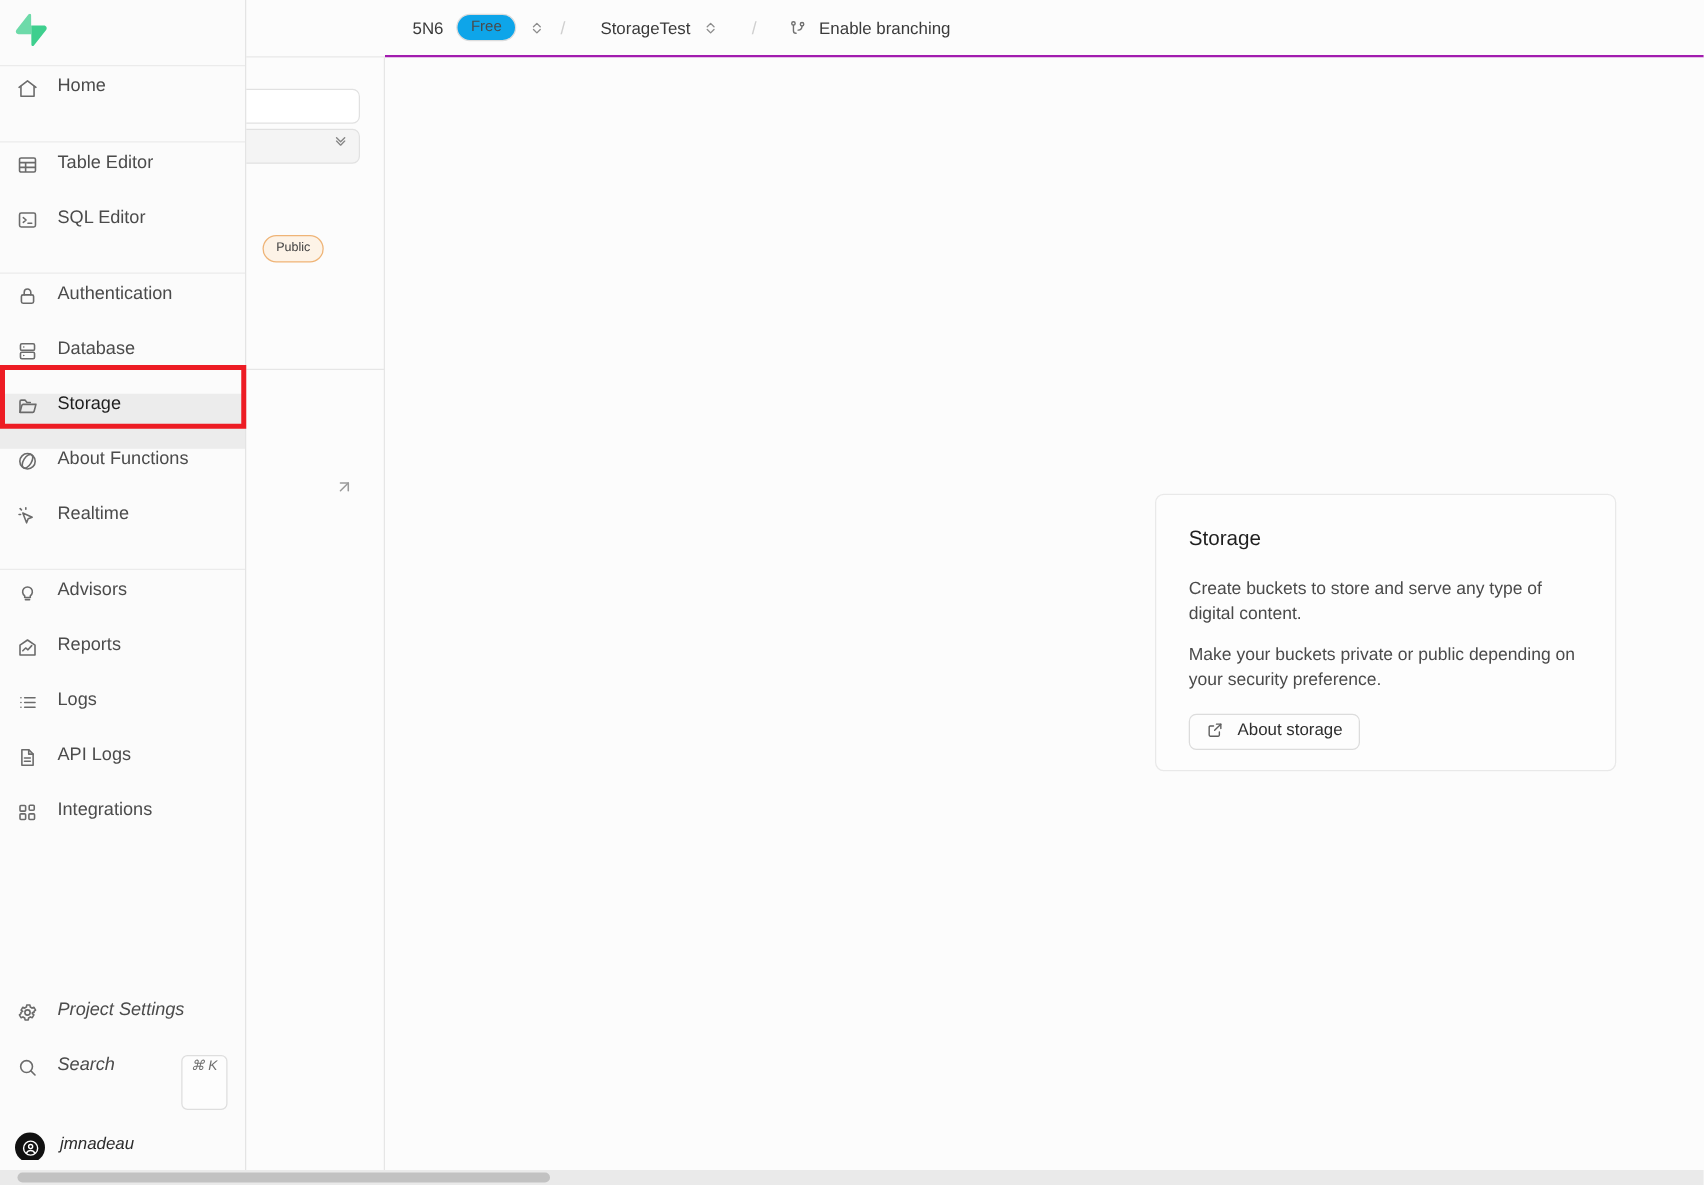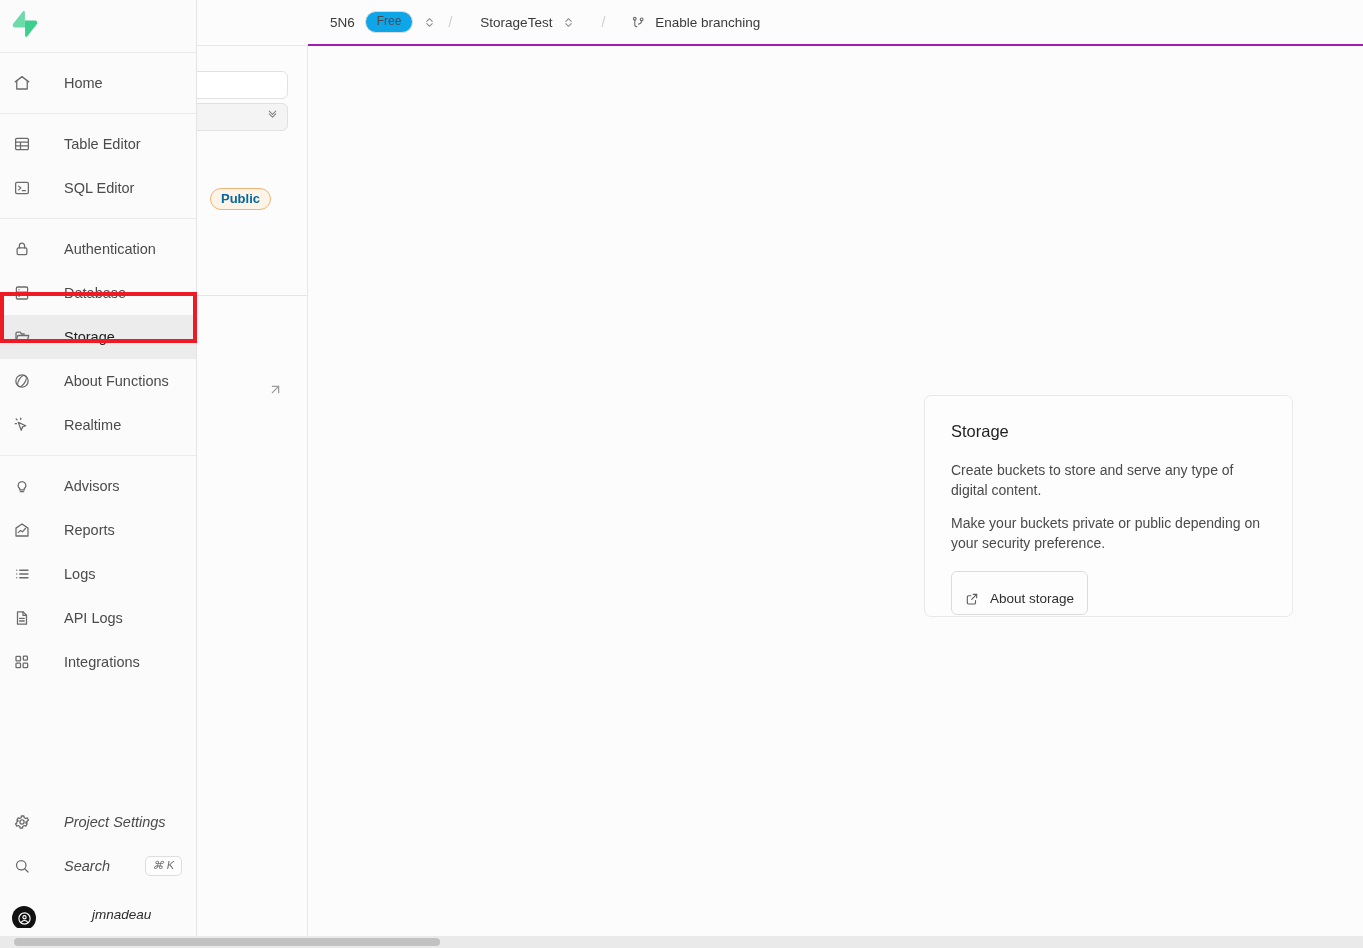--- a/index.html
+++ b/index.html
@@ -25,57 +25,57 @@
   }
   .hp-select {
     position: absolute; left: 140px; top: 103px; width: 148px; height: 28px;
     border: 1px solid #e1e1e1; border-radius: 6px; background: #f4f4f4;
     display: flex; align-items: center; justify-content: flex-end; padding-right: 8px;
   }
   .hp-select svg { opacity: .45; }
   .hp-badge {
     position: absolute; left: 210px; top: 188px;
     border: 1px solid #efb477; border-radius: 11px;
-    background: #fdf3e7; color: #0369a1;
-    font-size: 13px; padding: 2px 10px 3px; line-height: 15px; font-weight: bold;
+    background: #fdf3e7; color: #404040;
+    font-size: 10px; padding: 2px 10px 3px; line-height: 15px;
   }
   .hp-divider { position: absolute; left: 0; top: 295px; width: 308px; height: 1px; background: #e6e6e6; }
   .hp-extlink { position: absolute; left: 268px; top: 382px; color: #9a9a9a; }
 
   
   .sidebar {
     position: absolute; left: 0; top: 0;
     width: 197px; height: 948px;
     background: #fbfbfb;
     border-right: 1px solid #e4e4e4;
     display: flex; flex-direction: column;
   }
   .logo-row { height: 52px; display: flex; align-items: center; padding-left: 12px; flex-shrink: 0; }
   .sb-divider { height: 1px; background: #ebebeb; margin: 0 0; flex-shrink: 0; }
   .sb-group { padding: 8px 0; flex-shrink: 0; }
   .sb-item {
-    display: flex; align-items: center; gap: 32px;
+    display: flex; gap: 14px;
     height: 44px; padding-left: 12px; cursor: pointer;
     color: #4b4b4b; font-size: 14.5px;
   }
   .sb-item .ico { width: 20px; height: 20px; display: flex; align-items: center; justify-content: center; color: #6b6b6b; flex-shrink: 0; }
   .sb-item.active { background: #ececec; color: #1f1f1f; }
   .sb-spacer { flex: 1 1 auto; }
   .sb-bottom { padding-bottom: 20px; flex-shrink: 0; font-style: italic; }
   .kbd {
     margin-left: auto; margin-right: 14px;
     border: 1px solid #dedede; border-radius: 5px; background: #fdfdfd;
     font-size: 11px; color: #707070; padding: 2px 7px 3px; line-height: 13px;
   }
   .user-row { display: flex; align-items: flex-start; gap: 12px; padding: 6px 0 0 12px; height: 40px; overflow: hidden; }
   .avatar {
     width: 24px; height: 24px; border-radius: 50%; background: #111; flex-shrink: 0;
     display: flex; align-items: center; justify-content: center; color: #fff; margin-top: 12px;
   }
-  .user-name { font-size: 13.5px; color: #2b2b2b; line-height: 16px; padding-top: 13px; margin-left: 44px; }
+  .user-name { font-size: 13.5px; color: #2b2b2b; line-height: 16px; padding-top: 13px; }
 
   
   .highlight-box {
     position: absolute; left: 0; top: 292px; width: 197px; height: 51px;
     border: 4px solid #ed1c24; pointer-events: none; z-index: 40;
   }
 
   
   .topbar {
     position: absolute; left: 308px; top: 0; right: 0; height: 46px;
@@ -101,21 +101,21 @@
     position: absolute; left: 616px; top: 349px;
     width: 369px; height: 222px;
     background: #fdfdfd; border: 1px solid #e9e9e9; border-radius: 7px;
     padding: 26px 26px 0;
   }
   .card-title { font-size: 16.5px; color: #1f1f1f; margin-bottom: 19px; }
   .card-p { font-size: 14px; color: #4a4a4a; line-height: 20px; margin-bottom: 13px; }
   .card-btn {
     display: inline-flex; align-items: flex-end; gap: 11px;
     border: 1px solid #dcdcdc; border-radius: 6px; background: #fdfdfd;
-    font-size: 13.5px; color: #2e2e2e; padding: 19px 13px 8px; cursor: pointer;
+    font-size: 13.5px; color: #2e2e2e; padding: 4px 13px 8px; cursor: pointer;
     margin-top: 5px;
   }
   .card-btn .ei { color: #5d5d5d; display: flex; }
 
   
   .hscroll-track {
     position: absolute; left: 0; bottom: 0; width: 1363px; height: 12px;
     background: #eaeaea; z-index: 60;
   }
   .hscroll-thumb {

